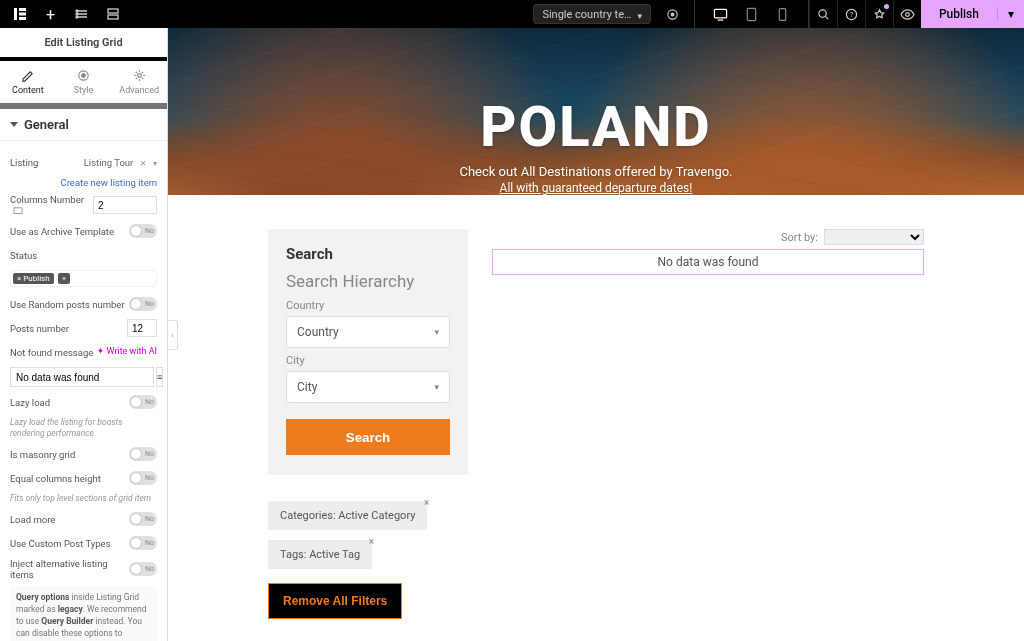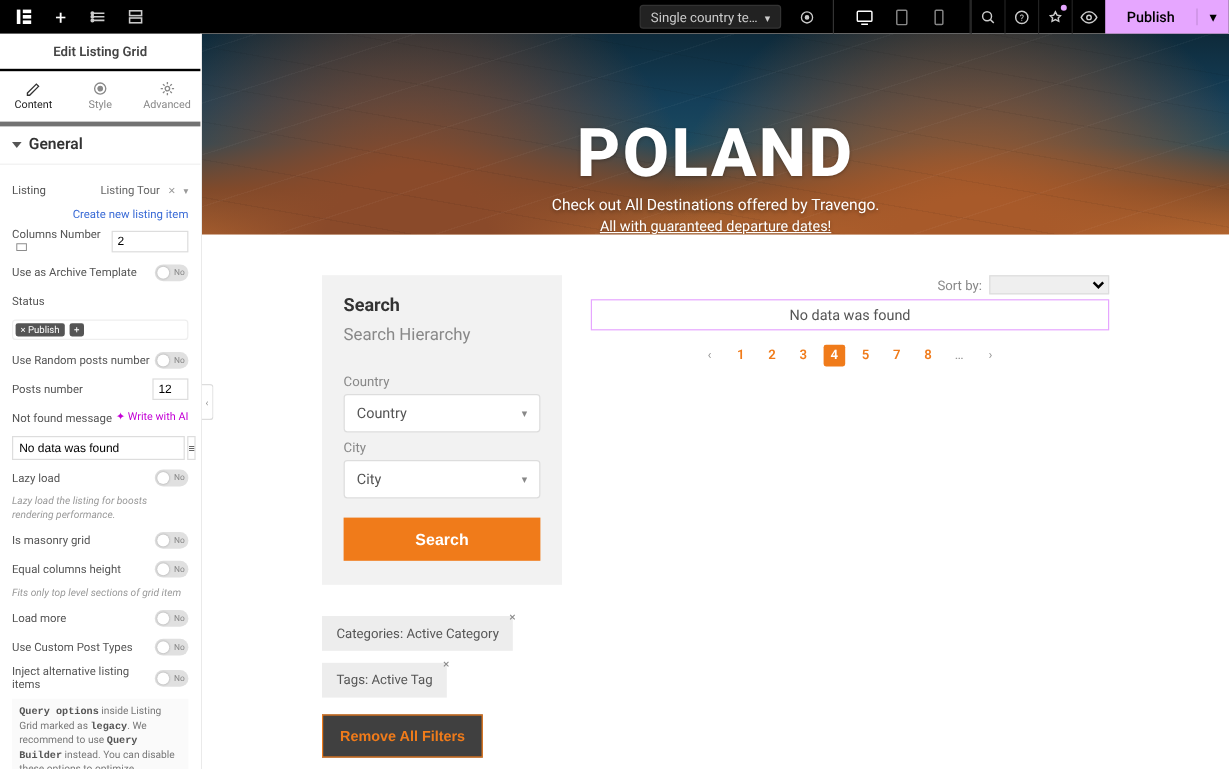--- a/index.html
+++ b/index.html
@@ -13,22 +13,22 @@
 .template-picker { background: #222; border: 1px solid #333; padding: 2px 8px; border-radius: 3px; font-size: 11px; display: flex; align-items: flex-end; gap: 6px; color: #ccc; height: 20px; }
 .topbar .device-group { display: flex; align-items: center; gap: 16px; padding: 0 18px; border-left: 1px solid #333; border-right: 1px solid #333; height: 100%; margin-left: 14px;}
 .topbar .right-group { display: flex; align-items: center; height: 100%; }
 .topbar .right-icon { width: 28px; height: 100%; display: flex; align-items: center; justify-content: center; border-left: 1px solid #222; }
 .publish-btn { background: #e6a6ff; height: 100%; display: flex; align-items: center; }
 .publish-btn .label { padding: 0 18px; color: #000; font-weight: 500; border-right: 1px solid rgba(0,0,0,.15);}
 .publish-btn .caret { padding: 0 10px; color: #000; }
 
 
 .left-panel { position: absolute; top: 28px; left: 0; width: 168px; bottom: 0; background: #fff; border-right: 1px solid #ddd; overflow-y: auto; }
-.panel-title { text-align: center; font-size: 11px; font-weight: 600; padding: 8px 6px; border-bottom: 2px solid #000000; color: #444;}
-.tabs { display: flex; border-bottom: 4px solid #737373; }
+.panel-title { text-align: center; font-size: 11px; font-weight: 600; padding: 8px 6px; border-bottom: 4px solid #000000; color: #444;}
+.tabs { display: flex; border-bottom: 6px solid #737373; }
 .tab { flex: 1; text-align: center; padding: 8px 2px; font-size: 9px; color: #888; cursor: pointer; }
 .tab.active { color: #222; }
 .tab svg { display: block; margin: 0 auto 3px; }
 .accordion-header { padding: 8px 10px; font-size: 13px; font-weight: 600; border-bottom: 1px solid #f0f0f0; cursor: pointer; display: flex; align-items: center; gap: 4px; color: #333;}
 .chev { display: inline-block; width: 0; height: 0; border-left: 4px solid transparent; border-right: 4px solid transparent; border-top: 5px solid #555; margin-right: 2px;}
 .controls { padding: 6px 10px; font-size: 10px; }
 .row { display: flex; align-items: center; justify-content: space-between; margin: 6px 0; min-height: 18px;}
 .row .label { color: #555; font-size: 9.5px; flex: 1;}
 .row .ctrl { flex-shrink: 0; }
 .select-ctrl { font-size: 9.5px; border: none; color: #666; background: transparent; }
@@ -39,21 +39,21 @@
 .toggle .txt { font-size: 7px; color: #888; }
 .hint { font-size: 8.5px; color: #999; font-style: italic; line-height: 1.3; margin: 2px 0 6px;}
 .status-chips { margin: 4px 0 8px; display: flex; gap: 4px; border: 1px solid #eee; border-radius: 3px; padding: 2px;}
 .chip { background: #555; color: #fff; font-size: 8px; padding: 1px 4px; border-radius: 2px; display: inline-flex; align-items: center; gap: 2px;}
 .chip.add { background: #555; padding: 1px 4px;}
 .textinput-row { display: flex; gap: 2px; margin: 4px 0;}
 .textinput-row input { flex: 1; border: 1px solid #ddd; height: 20px; font-size: 10px; padding: 0 5px;}
 .textinput-row .dyn { width: 16px; border: 1px solid #ddd; display: flex; align-items: center; justify-content: center; font-size: 9px;}
 .ai-link { color: #c400d6; font-size: 9px; text-align: right; display: block; margin-bottom: 2px;}
 .info-box { background: #fafafa; font-size: 8.5px; color: #777; line-height: 1.4; padding: 6px; margin-top: 6px;}
-.info-box b { color: #555; font-family: Liberation Mono, monospace; }
+.info-box b { color: #555; }
 .collapser { position: absolute; top: 320px; left: 168px; width: 10px; height: 30px; background: #fff; border: 1px solid #ddd; border-left: none; border-radius: 0 3px 3px 0; display: flex; align-items: center; justify-content: center; font-size: 8px; color: #888; z-index: 10;}
 
 
 .canvas { position: absolute; top: 28px; left: 168px; right: 0; bottom: 0; overflow-y: auto; background: #fff;}
 .hero { height: 167px; position: relative; display: flex; flex-direction: column; align-items: center; justify-content: flex-end; color: #fff; text-shadow: 0 1px 3px rgba(0,0,0,.3);
   background:
     radial-gradient(circle at 20% 110%, #8a4a2a 10%, transparent 35%),
     radial-gradient(circle at 75% 130%, #a85a2a 12%, transparent 40%),
     linear-gradient(180deg, #0e2a3a 0%, #15405a 35%, #1c4a5f 55%, #7a4a2a 78%, #b5682f 100%);
   overflow: hidden;
@@ -63,31 +63,31 @@
   repeating-linear-gradient(-18deg, rgba(255,255,255,0) 0 40px, rgba(255,255,255,.03) 40px 41px);
 }
 .hero h1 { font-size: 56px; font-weight: 800; letter-spacing: 2px; margin-top: -18px; position: relative; z-index: 1;}
 .hero .sub { font-size: 13px; margin-top: 4px; position: relative; z-index: 1;}
 .hero .sub2 { font-size: 12px; margin-top: 2px; position: relative; z-index: 1; text-decoration: underline;}
 
 .content-area { display: flex; gap: 24px; padding: 34px 100px 0 100px; align-items: flex-start;}
 .sidebar-box { width: 200px; flex-shrink: 0; }
 .search-card { background: #f2f2f2; padding: 16px 18px 20px; }
 .search-card h3 { font-size: 15px; font-weight: 700; color: #333; margin-bottom: 8px;}
-.search-card .sh { color: #888; font-size: 14px; margin-bottom: 24px;}
+.search-card .sh { color: #888; font-size: 17px; margin-bottom: 8px;}
 .search-card .fl { color: #888; font-size: 11px; margin: 6px 0 4px;}
 .search-card .sel { width: 100%; height: 32px; background: #fff; border: 1px solid #ddd; border-radius: 3px; display: flex; align-items: center; justify-content: space-between; padding: 0 10px; font-size: 12px; color: #555; margin-bottom: 4px;}
 .search-card .sel .car { font-size: 9px; color: #888;}
 .search-card .btn-search { width: 100%; height: 36px; background: #f07b1a; color: #fff; font-weight: 600; border: none; margin-top: 12px; cursor: pointer;}
 
 .filter-chips { margin-top: 26px; }
 .filter-chip-wrap { position: relative; display: inline-block; margin-bottom: 10px;}
 .filter-chip { background: #ededed; color: #555; font-size: 11px; padding: 8px 12px; display: inline-block;}
 .chip-x { position: absolute; top: -4px; right: -2px; font-size: 10px; color: #888; cursor: pointer;}
-.remove-all { border: 1px solid #f07b1a; color: #f07b1a; background: #404040; padding: 10px 14px; font-size: 12px; font-weight: 600; cursor: pointer; margin-top: 4px;}
+.remove-all { border: 1px solid #f07b1a; color: #f07b1a; background: #000000; padding: 10px 14px; font-size: 12px; font-weight: 600; cursor: pointer; margin-top: 4px;}
 
 .filterby-card { background: #f2f2f2; padding: 16px 18px; margin-top: 28px;}
 
 .main-col { flex: 1; }
 .sort-row { display: flex; justify-content: flex-end; align-items: center; font-size: 11px; color: #888; margin-bottom: 4px;}
 .sort-row select { border: 1px solid #ddd; font-size: 10px; height: 16px; margin-left: 6px; width: 100px;}
 .notfound-box { border: 1px solid #e6a6ff; color: #555; text-align: center; padding: 5px; font-size: 12px;}
 .pagination { text-align: center; margin-top: 12px; font-size: 11px;}
 .pagination .pg { display: inline-block; min-width: 18px; height: 18px; line-height: 18px; margin: 0 4px; color: #f07b1a; cursor: pointer; font-weight: 600;}
 .pagination .pg.active { background: #f07b1a; color: #fff; border-radius: 2px; padding: 0 4px;}
@@ -374,16 +374,15 @@
         
       </div>
     </div>
 
     <div class="main-col">
       <div class="sort-row">
         <span>Sort by:</span>
         <select><option></option></select>
       </div>
       <div class="notfound-box">No data was found</div>
-      <div class="pagination" id="pagination"><span class="pg nav">‹</span><span class="pg">1</span><span class="pg">2</span><span class="pg">3</span><span class="pg active">4</span><span class="pg">5</span><span class="pg">7</span><span class="pg">8</span><span class="pg nav">…</span><span class="pg nav">›</span></div>
     </div>
   </div>
 </div>
 
 </body></html>

